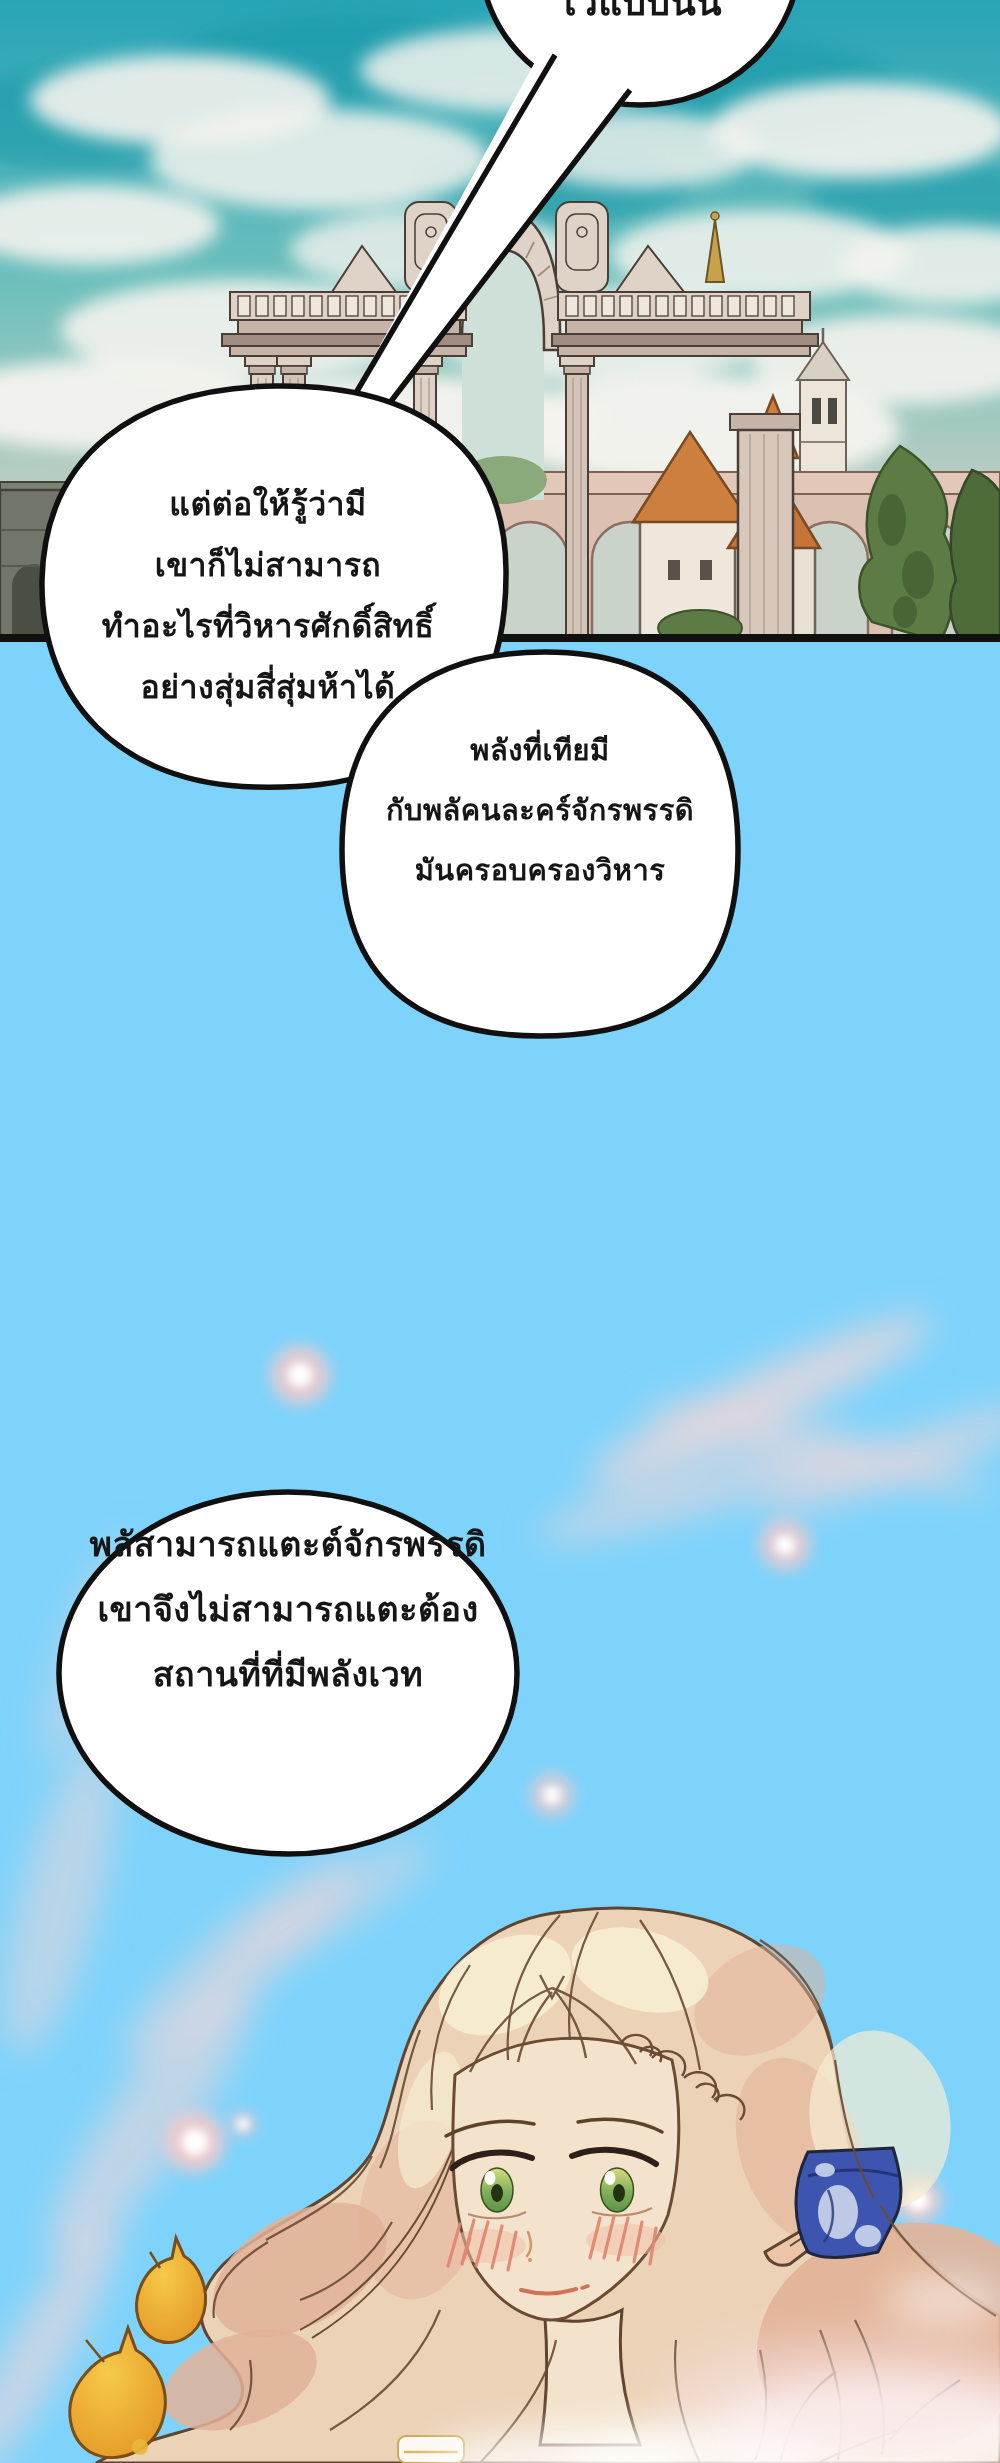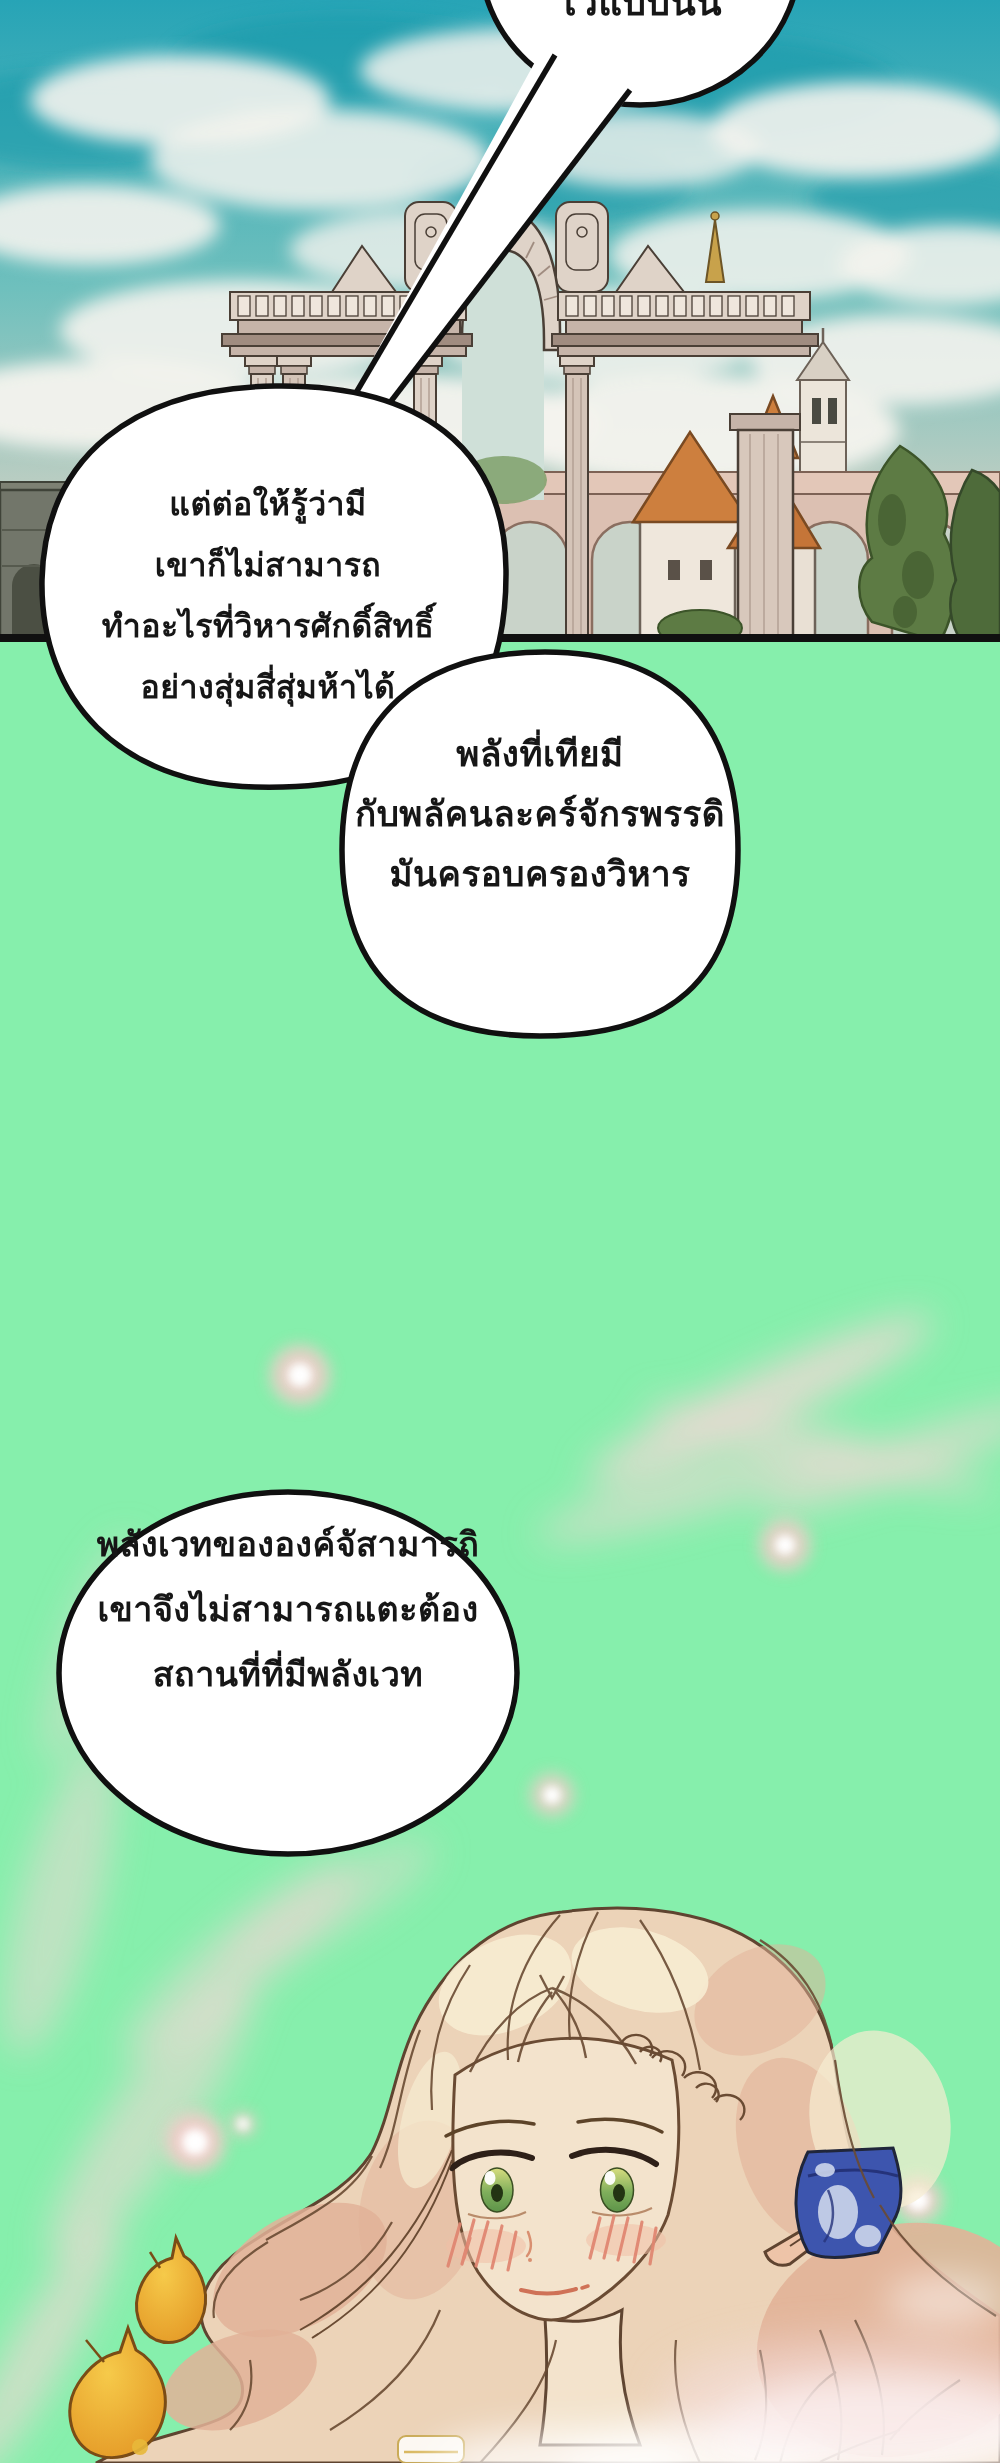--- a/index.html
+++ b/index.html
@@ -1,30 +1,30 @@
 <!DOCTYPE html>
 <html><head>
 <meta charset="utf-8">
 <style>
   html,body{margin:0;padding:0;background:#e8e8e8;}
   #stage{
     position:relative;width:1000px;height:2463px;margin:0 auto;
-    background:#86efac;overflow:hidden;
+    background:#7dd3fc;overflow:hidden;
     font-family:"Liberation Sans","DejaVu Sans",sans-serif;
   }
   #stage svg{position:absolute;left:0;display:block;}
   .bubble-text{
     position:absolute;text-align:center;color:#161616;
     font-weight:600;letter-spacing:.5px;line-height:1;pointer-events:none;
   }
   .bubble-text .line{display:block;}
   .bt-top{left:480px;top:-16px;width:320px;font-size:37px;}
   .bt-left{left:40px;top:488px;width:456px;font-size:32px;}
   .bt-left .line{height:61px;}
-  .bt-right{left:335px;top:736px;width:410px;font-size:35px;}
+  .bt-right{left:335px;top:736px;width:410px;font-size:29px;}
   .bt-right .line{height:60px;}
   .bt-mid{left:60px;top:1527px;width:456px;font-size:34px;}
   .bt-mid .line{height:65px;}
 </style>
 </head>
 <body>
 
 <div id="stage">
 
   <svg style="top:0" width="1000" height="642" viewBox="0 0 1000 642">
@@ -481,18 +481,18 @@
     <span class="line">อย่างสุ่มสี่สุ่มห้าได้</span>
   </div>
 
   <div class="bubble-text bt-right">
     <span class="line">พลังที่เทียมี</span>
     <span class="line">กับพลัคนละคร์จักรพรรดิ</span>
     <span class="line">มันครอบครองวิหาร</span>
   </div>
 
   <div class="bubble-text bt-mid">
-    <span class="line">พลังเวทขององค์จัสามารถิ</span>
+    <span class="line">พลัสามารถแตะต์จักรพรรดิ</span>
     <span class="line">เขาจึงไม่สามารถแตะต้อง</span>
     <span class="line">สถานที่ที่มีพลังเวท</span>
   </div>
 
 </div>
 
 </body></html>

